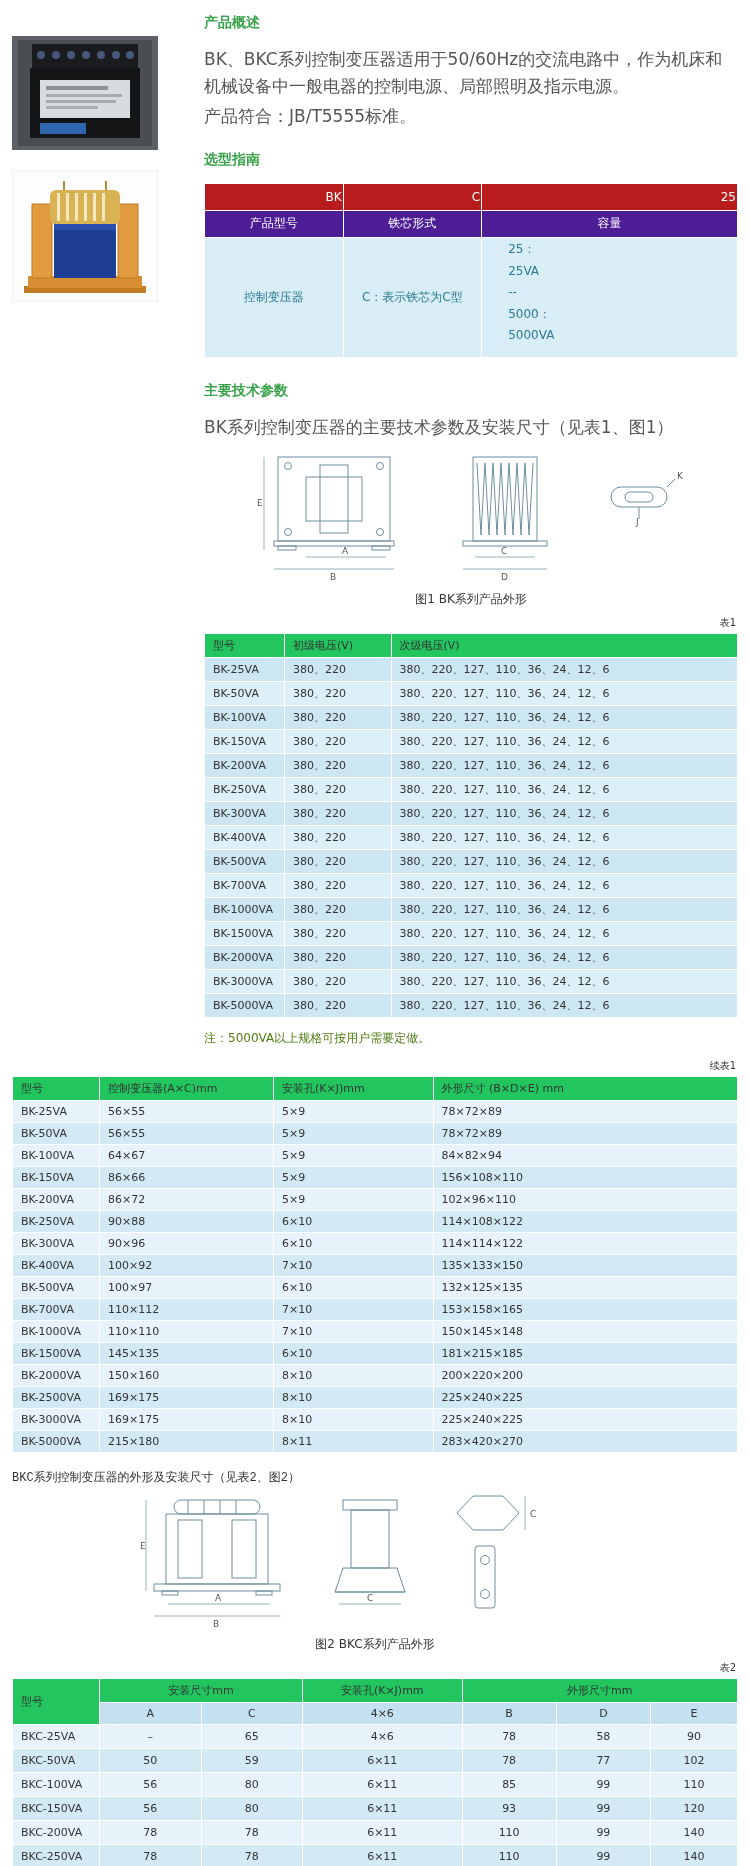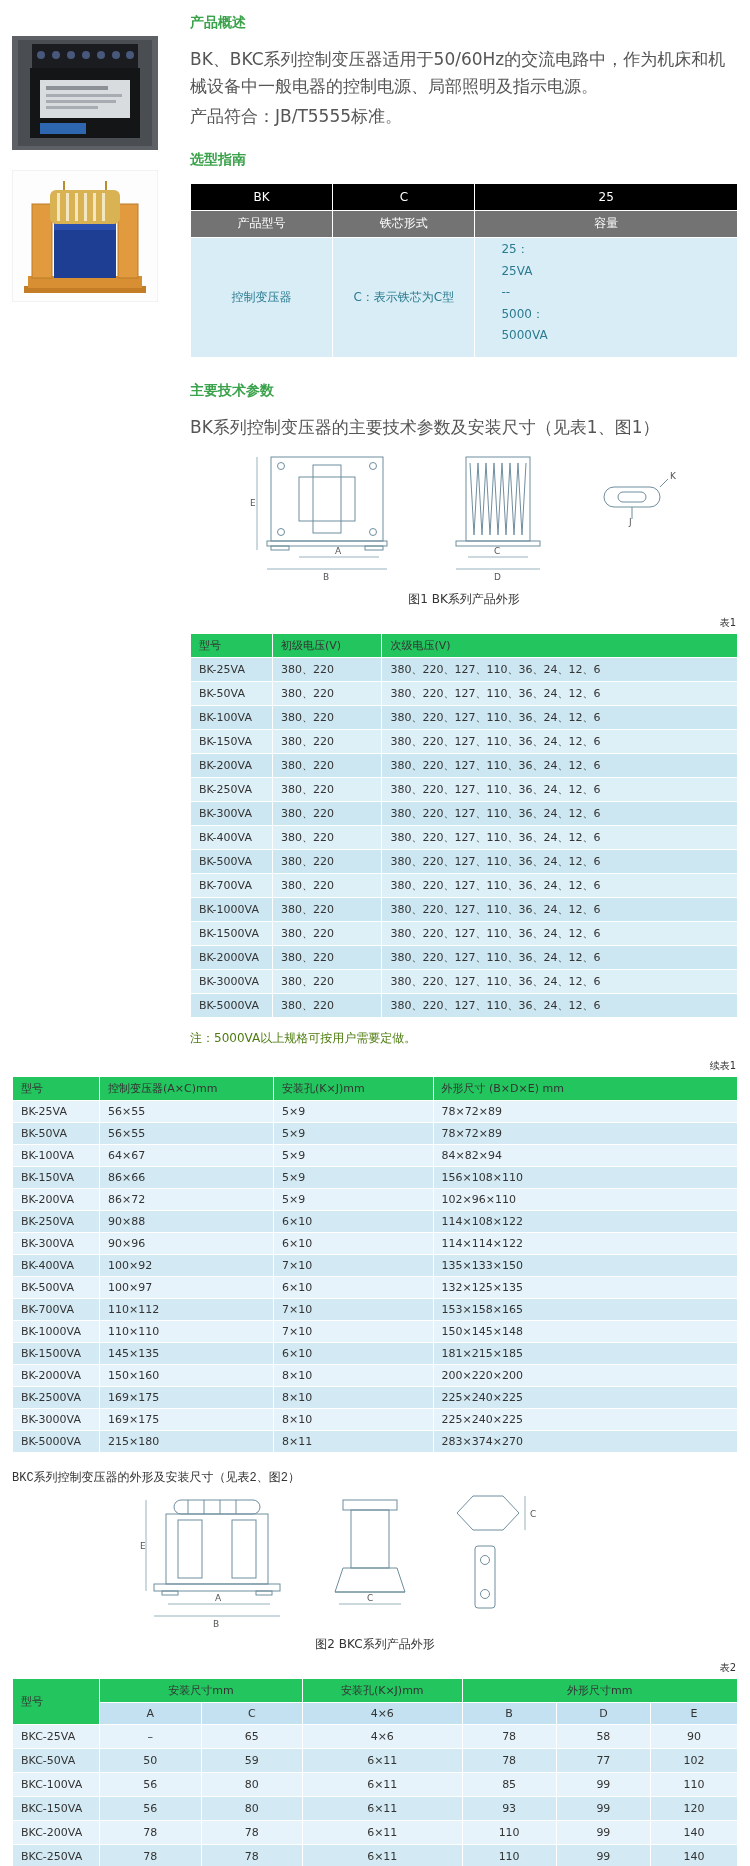--- a/index.html
+++ b/index.html
@@ -1,35 +1,35 @@
 <!DOCTYPE html>
 <html><head>
 <meta charset="utf-8">
 <style>
   * { box-sizing: border-box; }
   body { margin:0; background:#f2f3f3; font-family:"DejaVu Sans","Liberation Sans",sans-serif; }
   .page { width:750px; height:1866px; overflow:hidden; margin:0 auto; background:#fff; padding:12px 12px 0; }
 
-  .top-section { display:flex; gap:32px; }
+  .top-section { display:flex; gap:46px; }
   .photo-col { flex:0 0 146px; padding-top:24px; }
   .photo { margin-bottom:20px; line-height:0; }
   .content-col { flex:1; min-width:0; }
 
   .green-heading { color:#3aa24a; font-size:14px; font-weight:bold; margin:2px 0 14px; }
   .body-text { font-size:17px; color:#555; line-height:1.6; margin:0 0 3px; }
   .section-gap { margin-top:20px; }
 
   
   .sel-table { width:100%; border-collapse:collapse; text-align:center; font-size:12px; margin:2px 0 24px; }
   .sel-table td { border:1px solid #fff; }
   .sel-table td:nth-child(1){ width:26%; }
   .sel-table td:nth-child(2){ width:26%; }
   .sel-table td:nth-child(3){ width:48%; }
-  .sel-h1 td { background:#000000; color:#fff; height:27px; }
-  .sel-h2 td { background:#737373; color:#fff; height:27px;font-family:Liberation Serif, serif; }
+  .sel-h1 td { background:#b91c1c; color:#fff; height:27px;text-align:right; }
+  .sel-h2 td { background:#4c1d95; color:#fff; height:27px;font-family:Liberation Serif, serif; }
   .sel-body td { background:#d8edf6; color:#2c7b90; height:120px; vertical-align:middle; }
   .sel-body td.pre-cell { white-space:pre-line; text-align:left; padding:0 0 8px 26px; line-height:1.8; }
 
   .figure { display:flex; justify-content:center; margin-top:8px; line-height:0; }
   .fig-caption { text-align:center; font-size:12px; color:#333; margin:8px 0 0; }
   .table-label { text-align:right; font-size:10px; color:#333; margin:8px 2px 3px; }
   .note { font-size:12px; color:#4d7c0f; margin:12px 0 4px; }
   .bkc-intro { font-size:12px; color:#333; margin:16px 0 2px;font-family:Liberation Mono, monospace; }
 
   
@@ -390,21 +390,21 @@
           <tr>
             <td>BK-3000VA</td>
             <td>169×175</td>
             <td>8×10</td>
             <td>225×240×225</td>
           </tr>
           <tr>
             <td>BK-5000VA</td>
             <td>215×180</td>
             <td>8×11</td>
-            <td>283×374×270</td>
+            <td>283×420×270</td>
           </tr>
         </tbody>
     </table>
 
     <p class="bkc-intro">BKC系列控制变压器的外形及安装尺寸（见表2、图2）</p>
 
     <div class="figure">
       <svg width="470" height="134" viewBox="0 0 470 134">
         <g stroke="#6f8e9e" fill="none" stroke-width="1">
 

